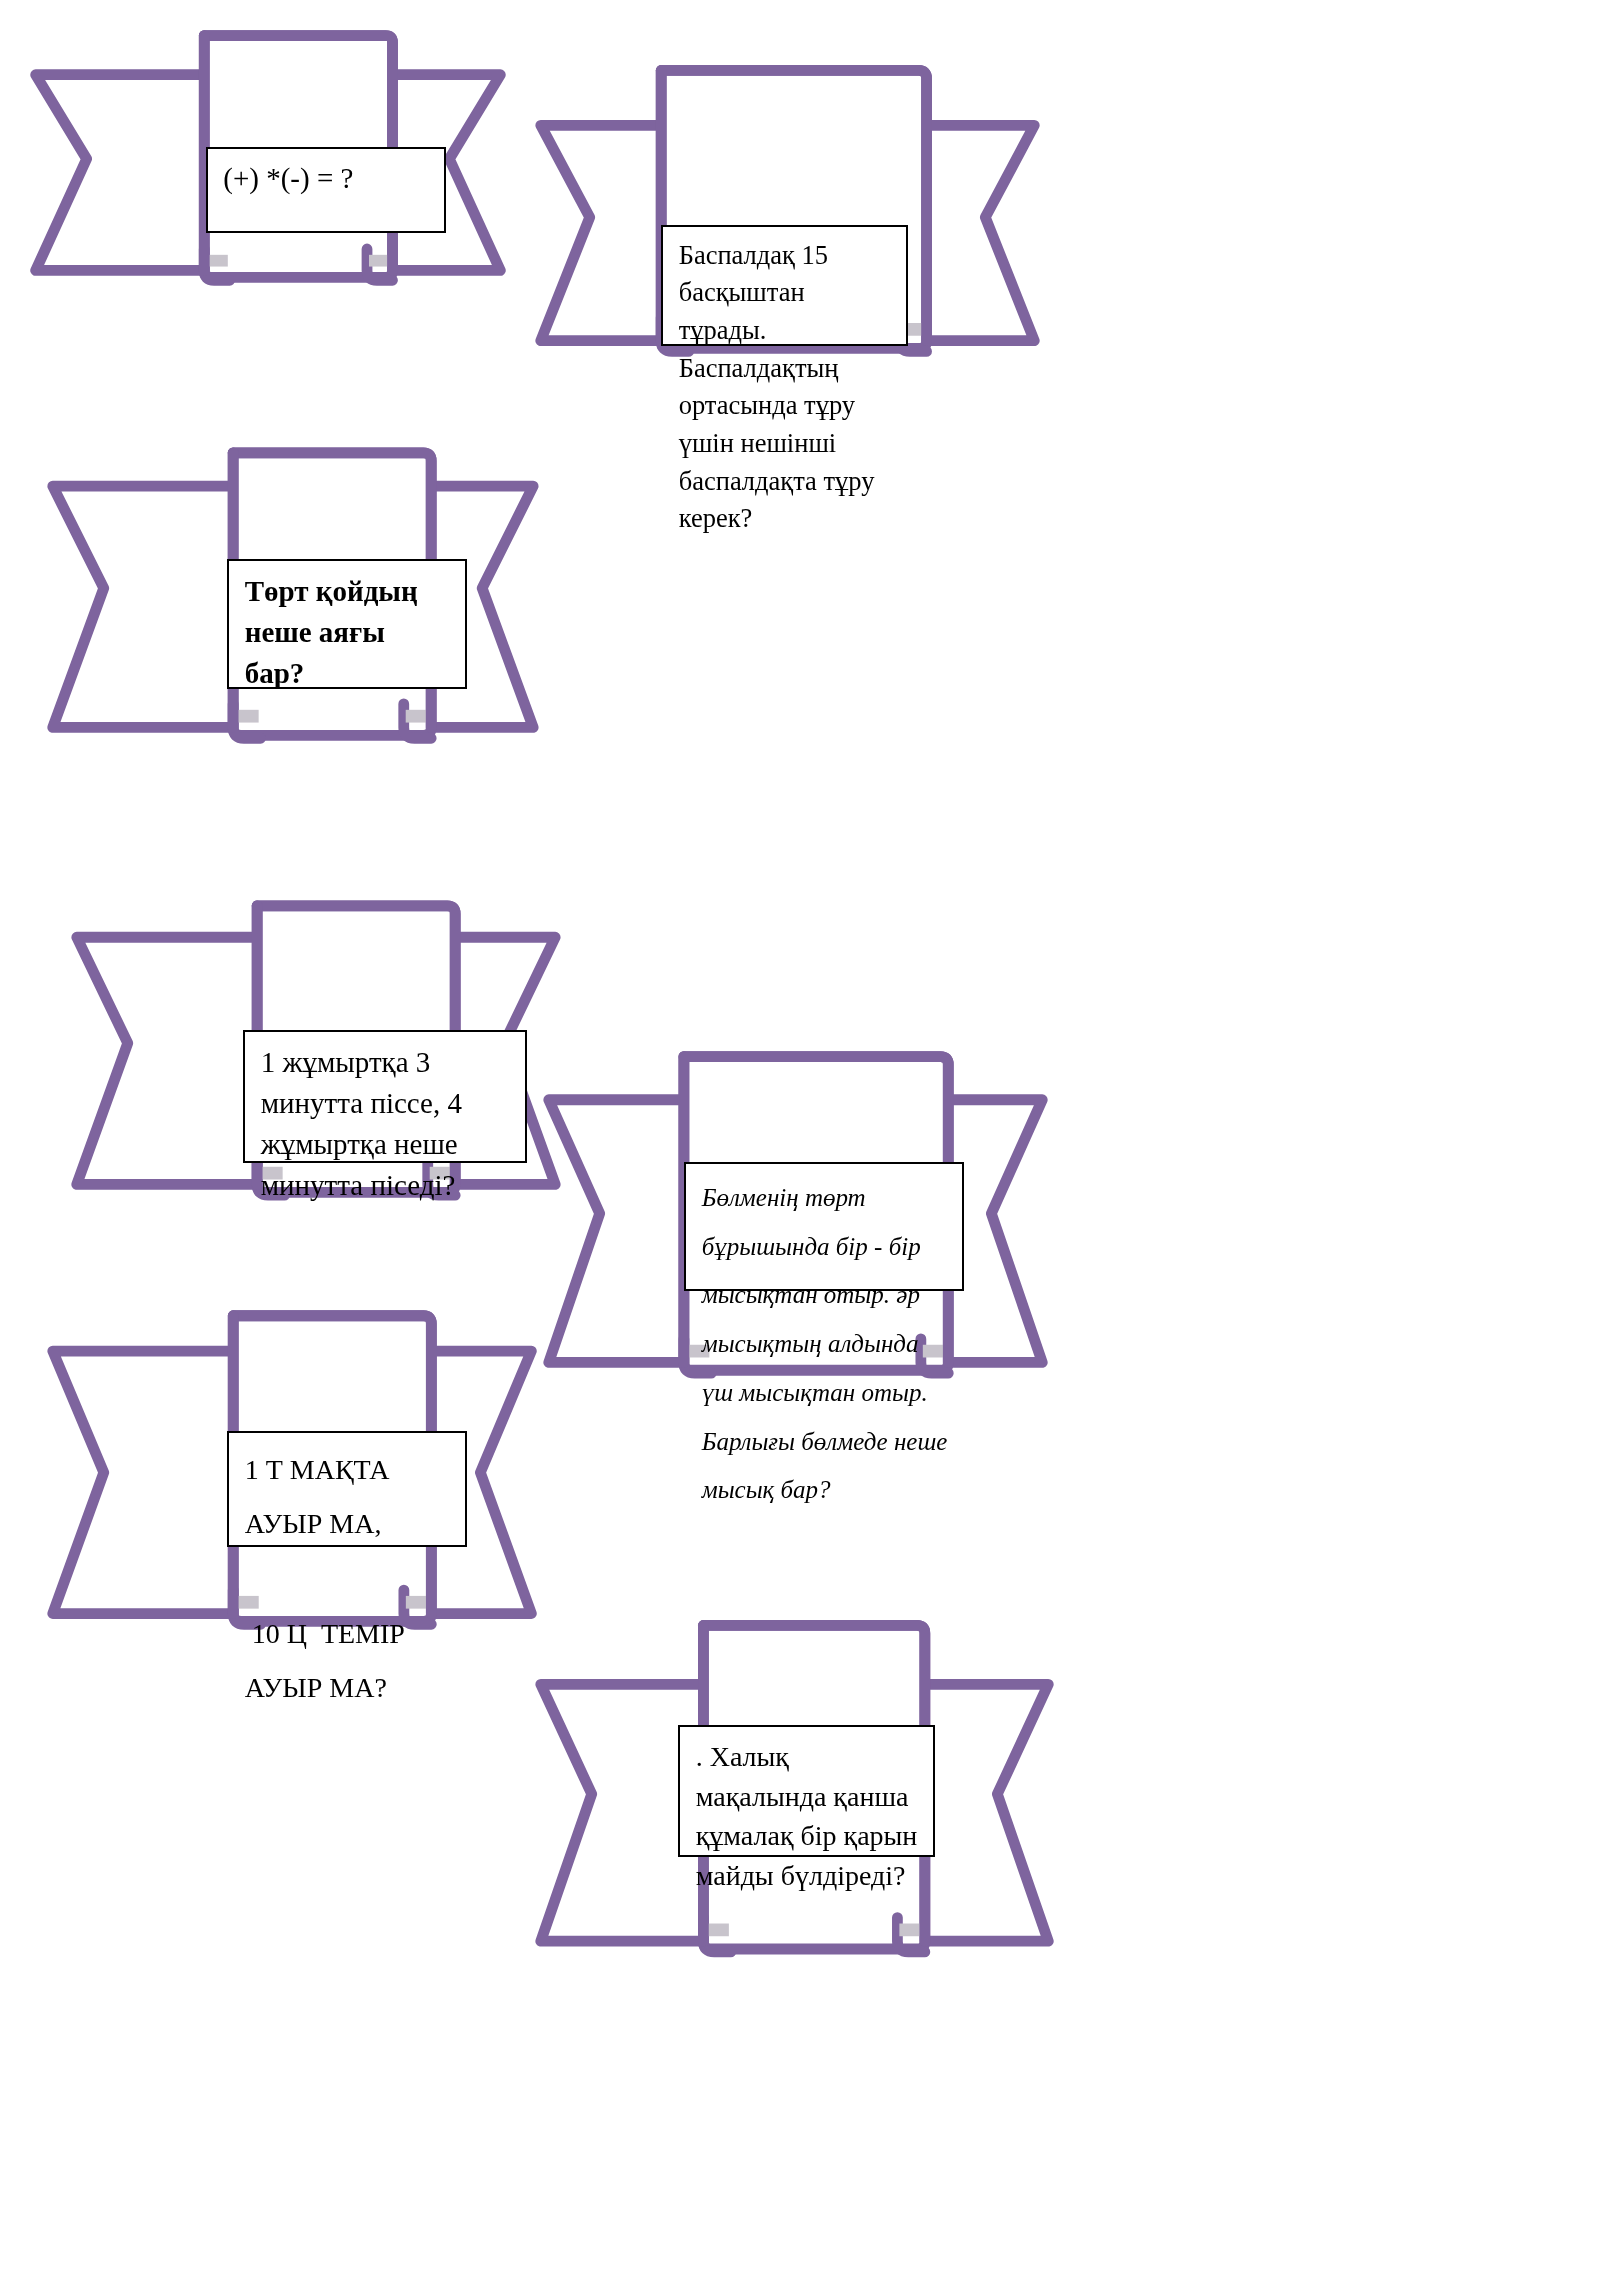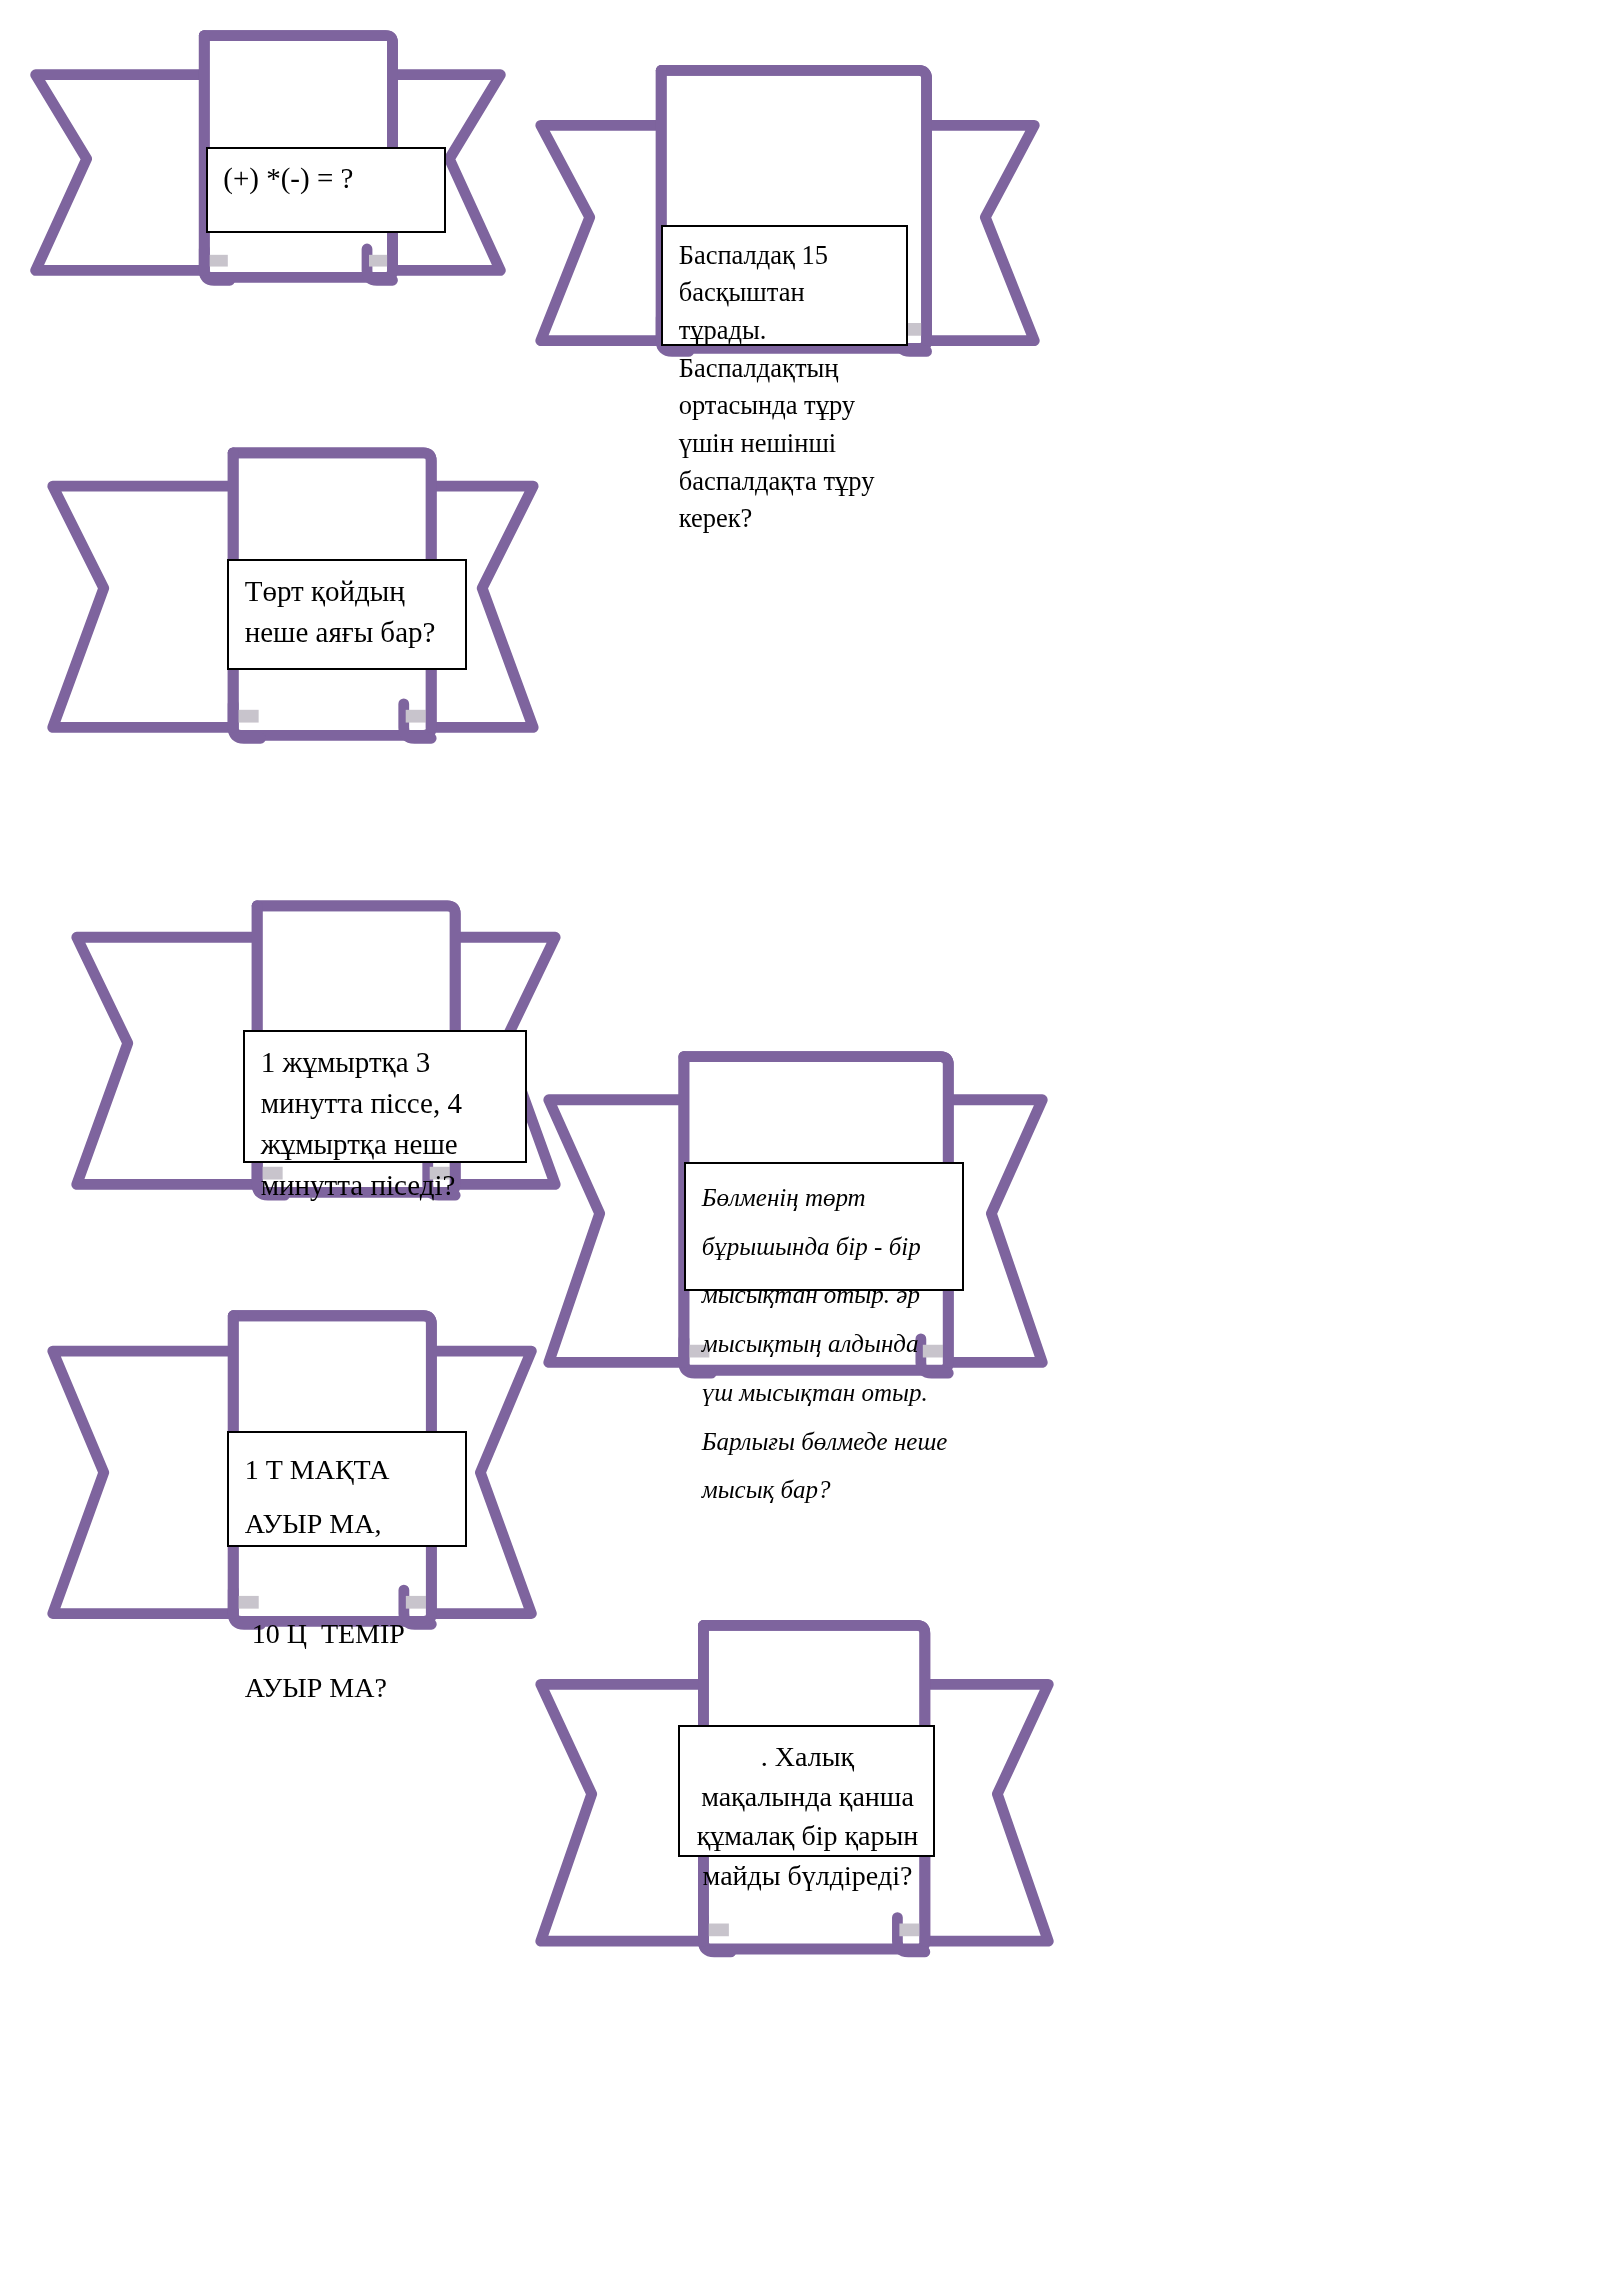--- a/index.html
+++ b/index.html
@@ -111,21 +111,21 @@
         <path d="M196 266 L196 290 Q196 301 207 301 L224 301"></path>
         <path d="M370 266 L370 290 Q370 301 381 301 L398 301"></path>
       </g>
       <path d="M198 272 L222 272 L222 285 L198 285 Z" fill="#C8C4CC"></path>
       <path d="M372 272 L396 272 L396 285 L372 285 Z" fill="#C8C4CC"></path>
       <g fill="none" stroke="#7E649E" stroke-width="11" stroke-linejoin="round" stroke-linecap="round">
         <path d="M196 10 L390 10 Q398 10 398 18 L398 290"></path>
         <path d="M196 10 L196 290"></path>
       </g>
     </svg>
-    <div class="textbox tb-3" style="left:186px; top:116px; width:240px; height:111px;">Төрт қойдың неше аяғы бар?</div>
+    <div class="textbox tb-3" style="left:186px; top:116px; width:240px; height:130px;font-weight:bold;">Төрт қойдың неше аяғы бар?</div>
   </div>
 
 
   <div class="banner" style="left:65px; top:898px; width:500px; height:412px;">
     <svg viewBox="0 0 510 420" preserveAspectRatio="none">
       <g fill="none" stroke="#7E649E" stroke-width="11" stroke-linejoin="round" stroke-linecap="round">
         <path d="M196 40 L12 40 L64 148 L12 292 L196 292"></path>
         <path d="M390 40 L500 40 L448 148 L500 292 L390 292"></path>
         <path d="M196 8 L390 8 Q398 8 398 16 L398 292 Q398 300 390 300 L204 300 Q196 300 196 292 Z" fill="#ffffff"></path>
         <path d="M196 268 L196 292 Q196 303 207 303 L224 303"></path>
@@ -174,21 +174,21 @@
       <g fill="none" stroke="#7E649E" stroke-width="11" stroke-linejoin="round" stroke-linecap="round">
         <path d="M196 12 L390 12 Q398 12 398 20 L398 316"></path>
         <path d="M196 12 L196 316"></path>
       </g>
     </svg>
     <div class="textbox tb-7" style="left:186px; top:127px; width:240px; height:116px;">1 Т МАҚТА АУЫР МА,
 
  10 Ц  ТЕМІР АУЫР МА?</div>
   </div>
 
-  <div class="banner" style="left:529px; top:1598px; width:534px; height:451px;text-align:center;">
+  <div class="banner" style="left:529px; top:1598px; width:534px; height:451px;">
     <svg viewBox="0 0 545 460" preserveAspectRatio="none">
       <g fill="none" stroke="#7E649E" stroke-width="11" stroke-linejoin="round" stroke-linecap="round">
         <path d="M178 88 L12 88 L64 200 L12 350 L178 350"></path>
         <path d="M396 88 L530 88 L478 200 L530 350 L396 350"></path>
         <path d="M178 28 L396 28 Q404 28 404 36 L404 350 Q404 358 396 358 L186 358 Q178 358 178 350 Z" fill="#ffffff"></path>
         <path d="M178 326 L178 350 Q178 361 189 361 L206 361"></path>
         <path d="M376 326 L376 350 Q376 361 387 361 L404 361"></path>
       </g>
       <path d="M180 332 L204 332 L204 345 L180 345 Z" fill="#C8C4CC"></path>
       <path d="M378 332 L402 332 L402 345 L378 345 Z" fill="#C8C4CC"></path>

